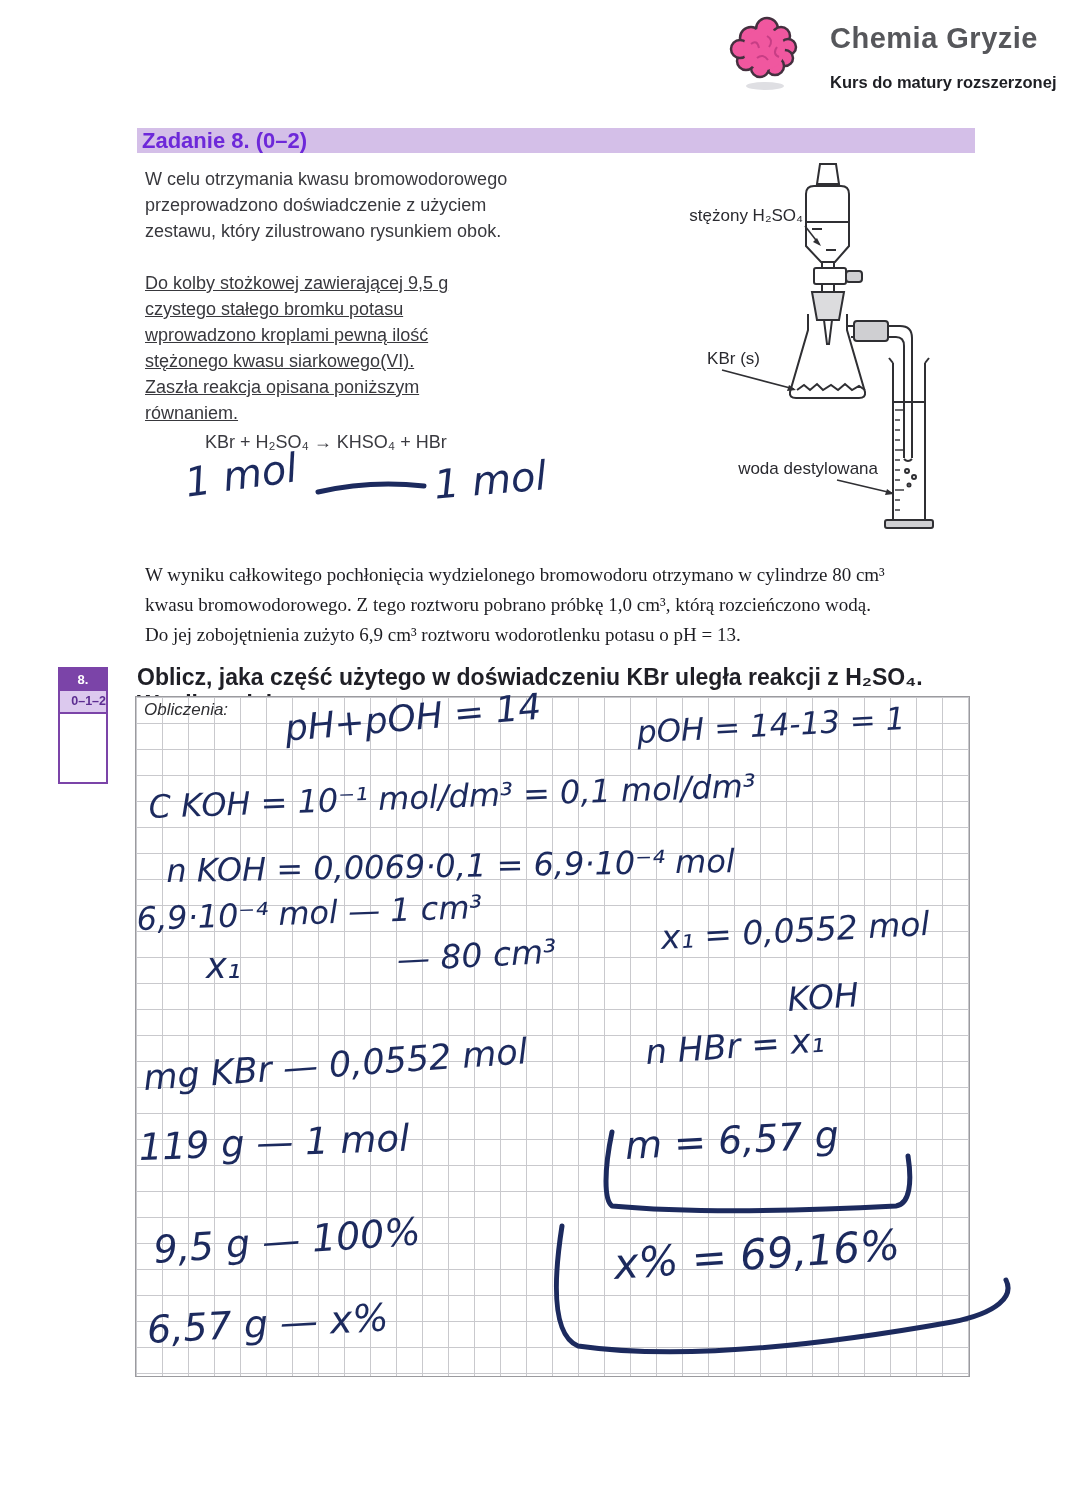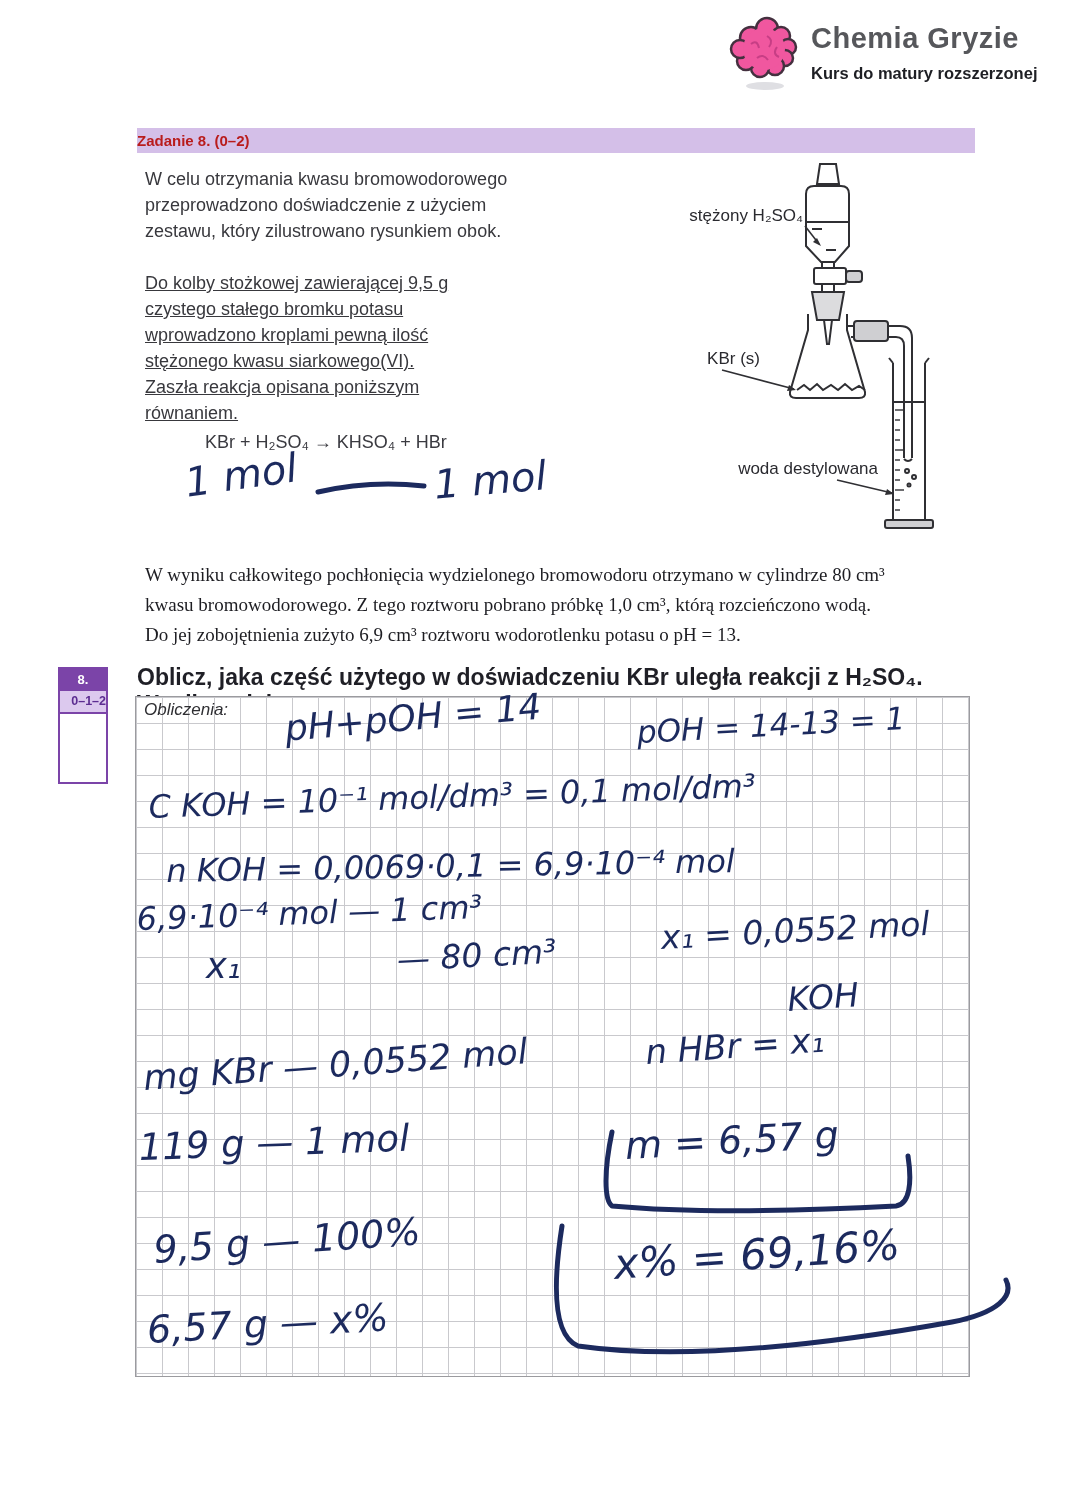--- a/index.html
+++ b/index.html
@@ -1,27 +1,27 @@
 <!DOCTYPE html>
 <html><head>
 <meta charset="utf-8">
 <style>
   html,body{margin:0;padding:0;background:#ffffff;}
   .page{position:relative;width:1066px;height:1500px;background:#ffffff;overflow:hidden;
         font-family:"Liberation Sans","DejaVu Sans",sans-serif;color:#2e2e33;}
 
   
-  .logo{position:absolute;left:727px;top:14px;display:flex;gap:8px;align-items:flex-start;}
+  .logo{position:absolute;left:727px;top:14px;display:flex;gap:27px;align-items:flex-start;}
   .logo-text{display:flex;flex-direction:column;}
   .brand{font-size:29px;font-weight:bold;color:#56575b;letter-spacing:.5px;margin-top:8px;}
-  .subtitle{font-size:16.5px;font-weight:bold;color:#1e1f24;margin-top:9px;}
+  .subtitle{font-size:16.5px;font-weight:bold;color:#1e1f24;margin-top:18px;}
 
   
   .heading-bar{position:absolute;left:137px;top:128px;width:838px;height:25px;background:#d4bfe8;}
-  .heading-bar span{font-size:15px;font-weight:bold;color:#b91c1c;line-height:25px;display:inline-block;}
+  .heading-bar span{font-size:22px;font-weight:bold;color:#6d28d9;line-height:25px;padding-left:5px;display:inline-block;}
 
   .para{position:absolute;white-space:pre-line;font-size:18px;line-height:26px;color:#38383d;margin:8px;}
   .p1{left:137px;top:158px;width:440px;}
   .p2{left:137px;top:262px;width:440px;text-decoration:underline;}
   .result{left:137px;top:552px;width:860px;font-family:"Liberation Serif","DejaVu Serif",serif;
           font-size:19px;line-height:30px;color:#1d1d22;}
   .equation{position:absolute;left:205px;top:432px;font-size:18px;color:#3a3a40;}
 
   .question{position:absolute;left:137px;top:664px;width:850px;white-space:pre-line;
             font-size:23px;line-height:27px;font-weight:bold;color:#1f1f26;margin:0;}

